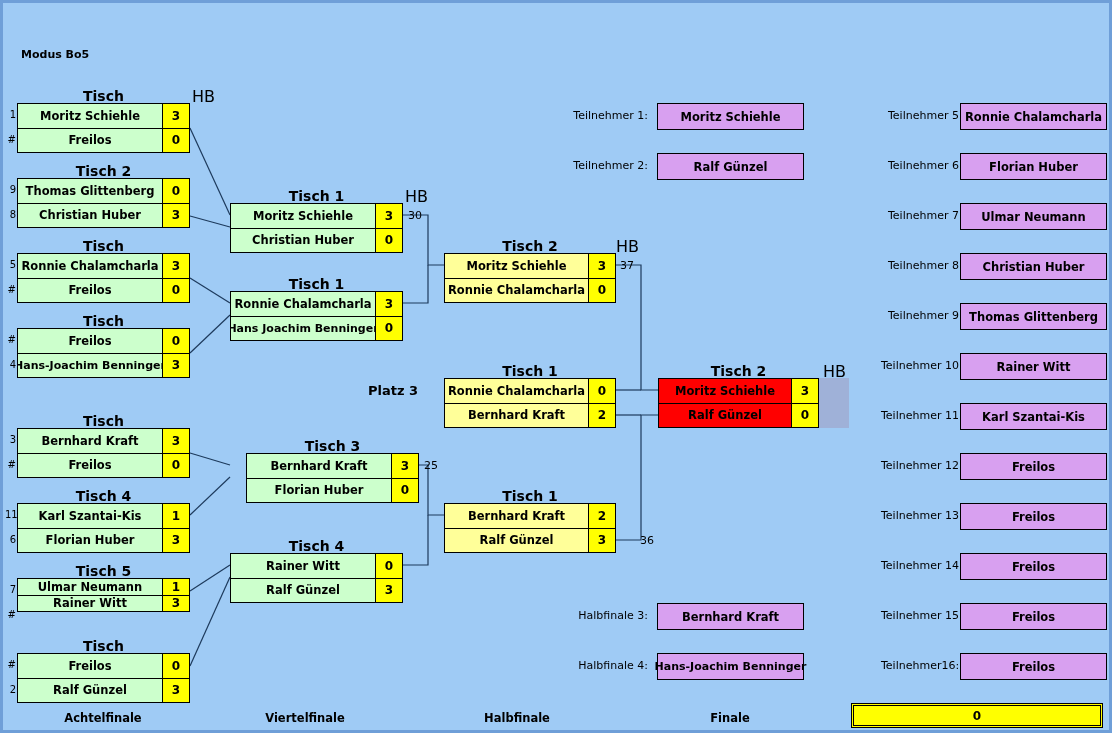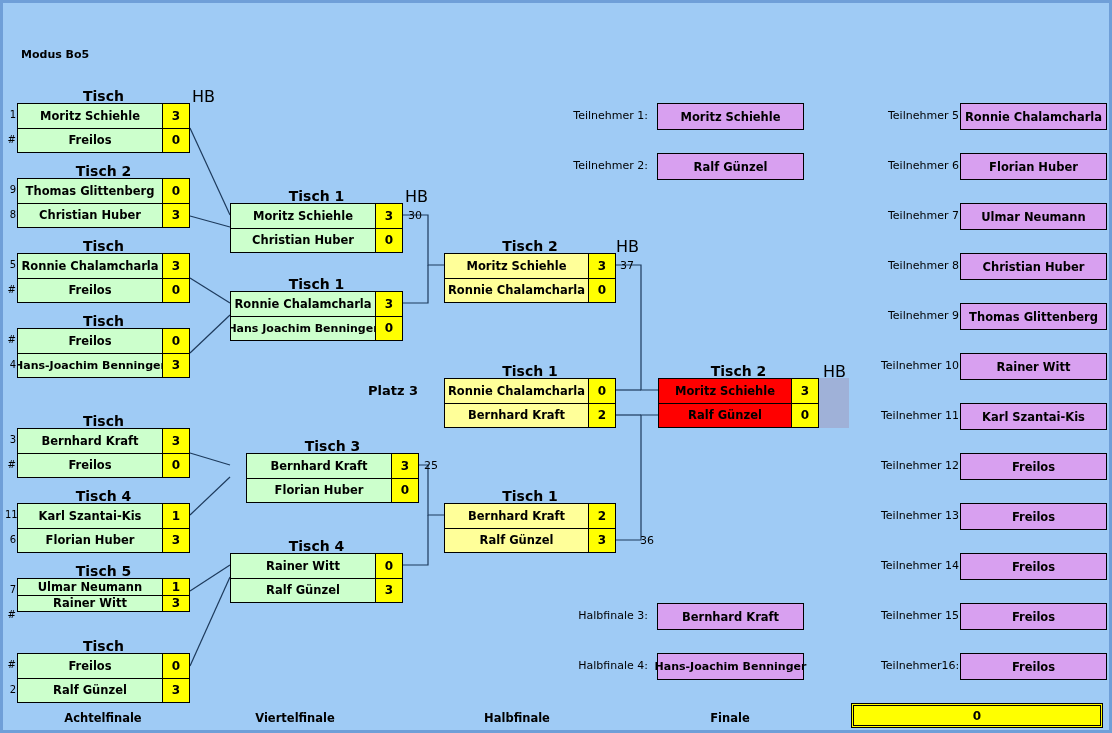--- a/index.html
+++ b/index.html
@@ -438,19 +438,19 @@
   <div class="pLabel" style="left:878px;top:556px;width:77px;">Teilnehmer 14:</div>
   <div class="pBox" style="left:957px;top:550px;width:145px;">Freilos</div>
 
   <div class="pLabel" style="left:878px;top:606px;width:77px;">Teilnehmer 15:</div>
   <div class="pBox" style="left:957px;top:600px;width:145px;">Freilos</div>
 
   <div class="pLabel" style="left:878px;top:656px;width:77px;">Teilnehmer16:</div>
   <div class="pBox" style="left:957px;top:650px;width:145px;">Freilos</div>
 
   <div class="foot" style="left:30px;width:140px;">Achtelfinale</div>
-  <div class="foot" style="left:222px;width:140px;">Viertelfinale</div>
+  <div class="foot" style="left:232px;width:140px;">Viertelfinale</div>
   <div class="foot" style="left:444px;width:140px;">Halbfinale</div>
   <div class="foot" style="left:657px;width:140px;">Finale</div>
 
   <div class="abs" id="score-box">0</div>
 
 </div>
 
 </body></html>

